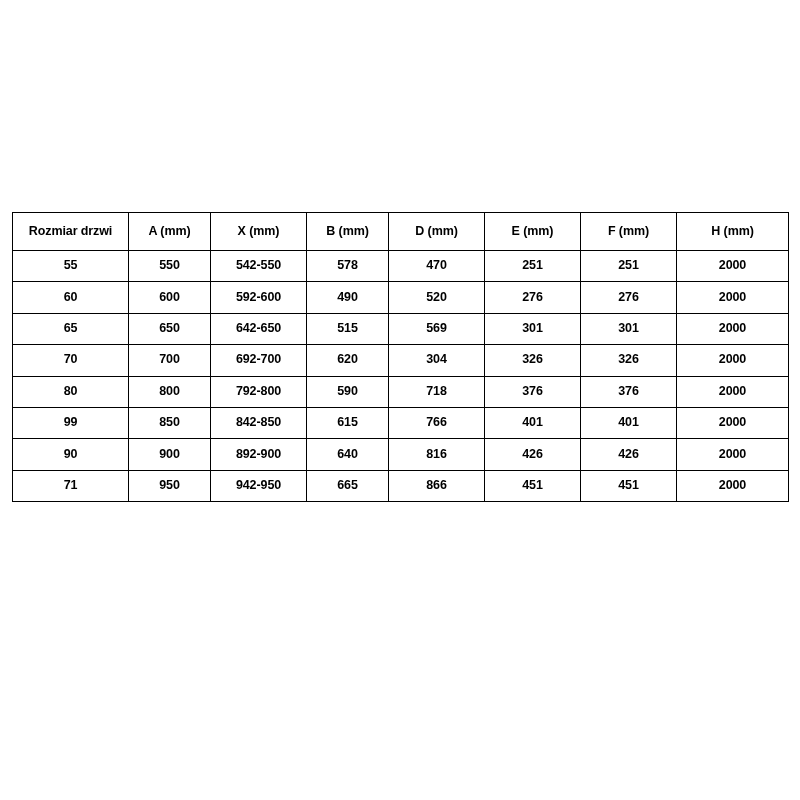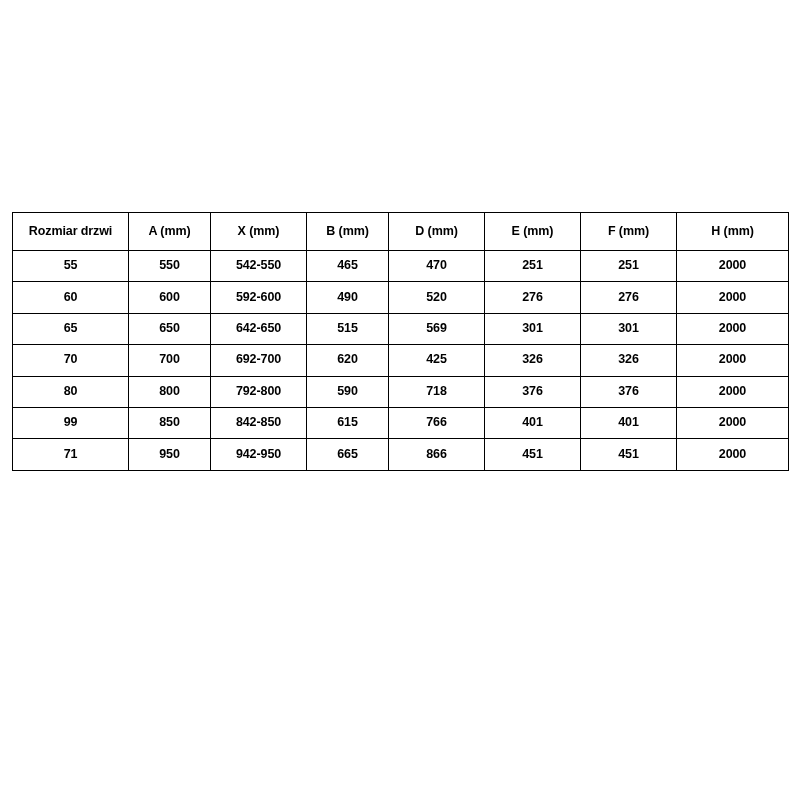--- a/index.html
+++ b/index.html
@@ -75,21 +75,21 @@
         <th>E (mm)</th>
         <th>F (mm)</th>
         <th>H (mm)</th>
       </tr>
     </thead>
     <tbody>
       <tr>
         <td>55</td>
         <td>550</td>
         <td>542-550</td>
-        <td>465</td>
+        <td>578</td>
         <td>470</td>
         <td>251</td>
         <td>251</td>
         <td>2000</td>
       </tr>
       <tr>
         <td>60</td>
         <td>600</td>
         <td>592-600</td>
         <td>490</td>
@@ -106,21 +106,21 @@
         <td>569</td>
         <td>301</td>
         <td>301</td>
         <td>2000</td>
       </tr>
       <tr>
         <td>70</td>
         <td>700</td>
         <td>692-700</td>
         <td>620</td>
-        <td>425</td>
+        <td>304</td>
         <td>326</td>
         <td>326</td>
         <td>2000</td>
       </tr>
       <tr>
         <td>80</td>
         <td>800</td>
         <td>792-800</td>
         <td>590</td>
         <td>718</td>
@@ -132,20 +132,30 @@
         <td>99</td>
         <td>850</td>
         <td>842-850</td>
         <td>615</td>
         <td>766</td>
         <td>401</td>
         <td>401</td>
         <td>2000</td>
       </tr>
       <tr>
+        <td>90</td>
+        <td>900</td>
+        <td>892-900</td>
+        <td>640</td>
+        <td>816</td>
+        <td>426</td>
+        <td>426</td>
+        <td>2000</td>
+      </tr>
+      <tr>
         <td>71</td>
         <td>950</td>
         <td>942-950</td>
         <td>665</td>
         <td>866</td>
         <td>451</td>
         <td>451</td>
         <td>2000</td>
       </tr>
     </tbody>

